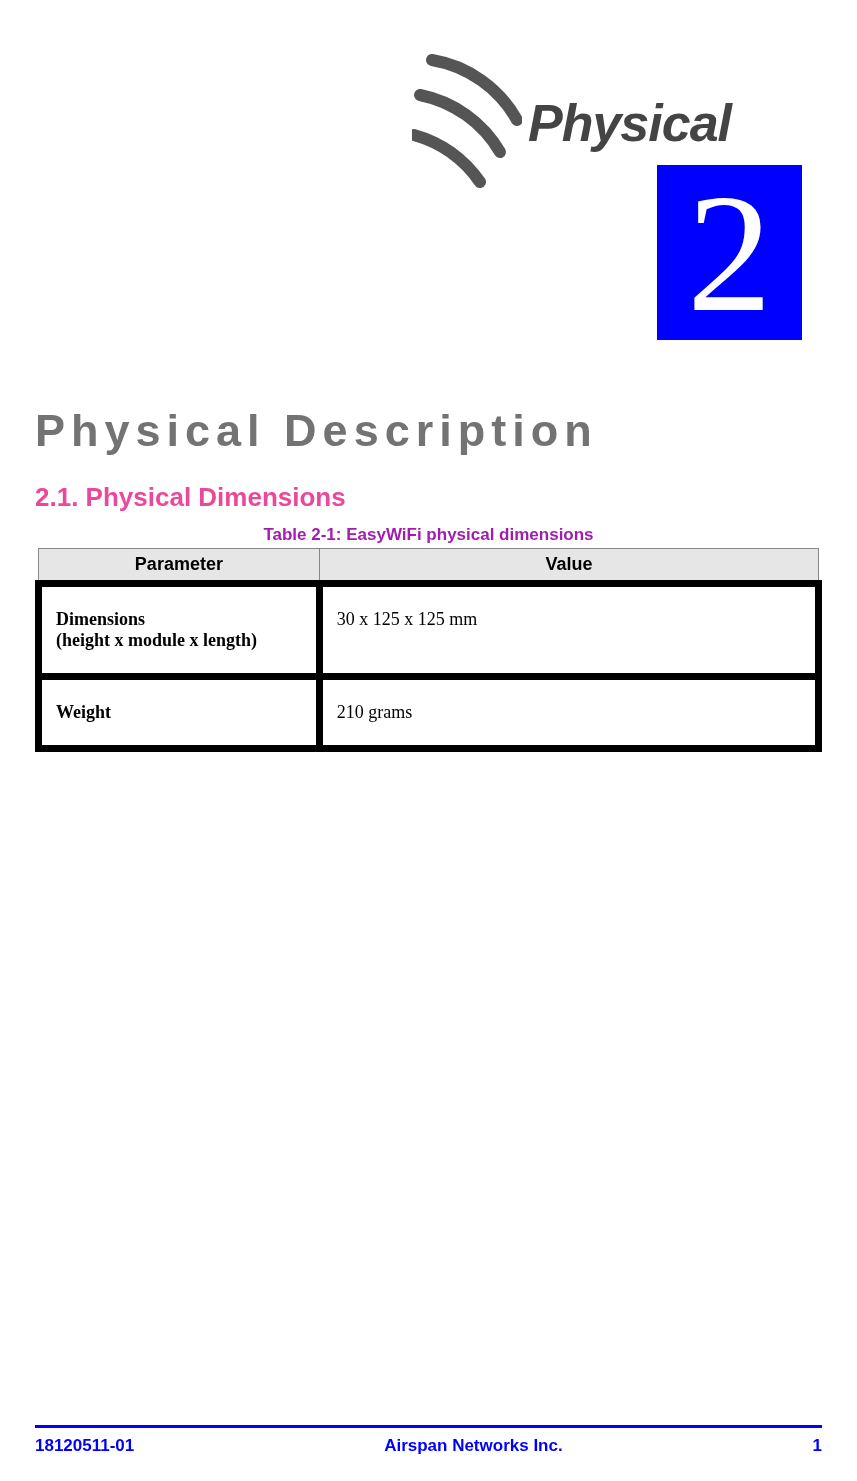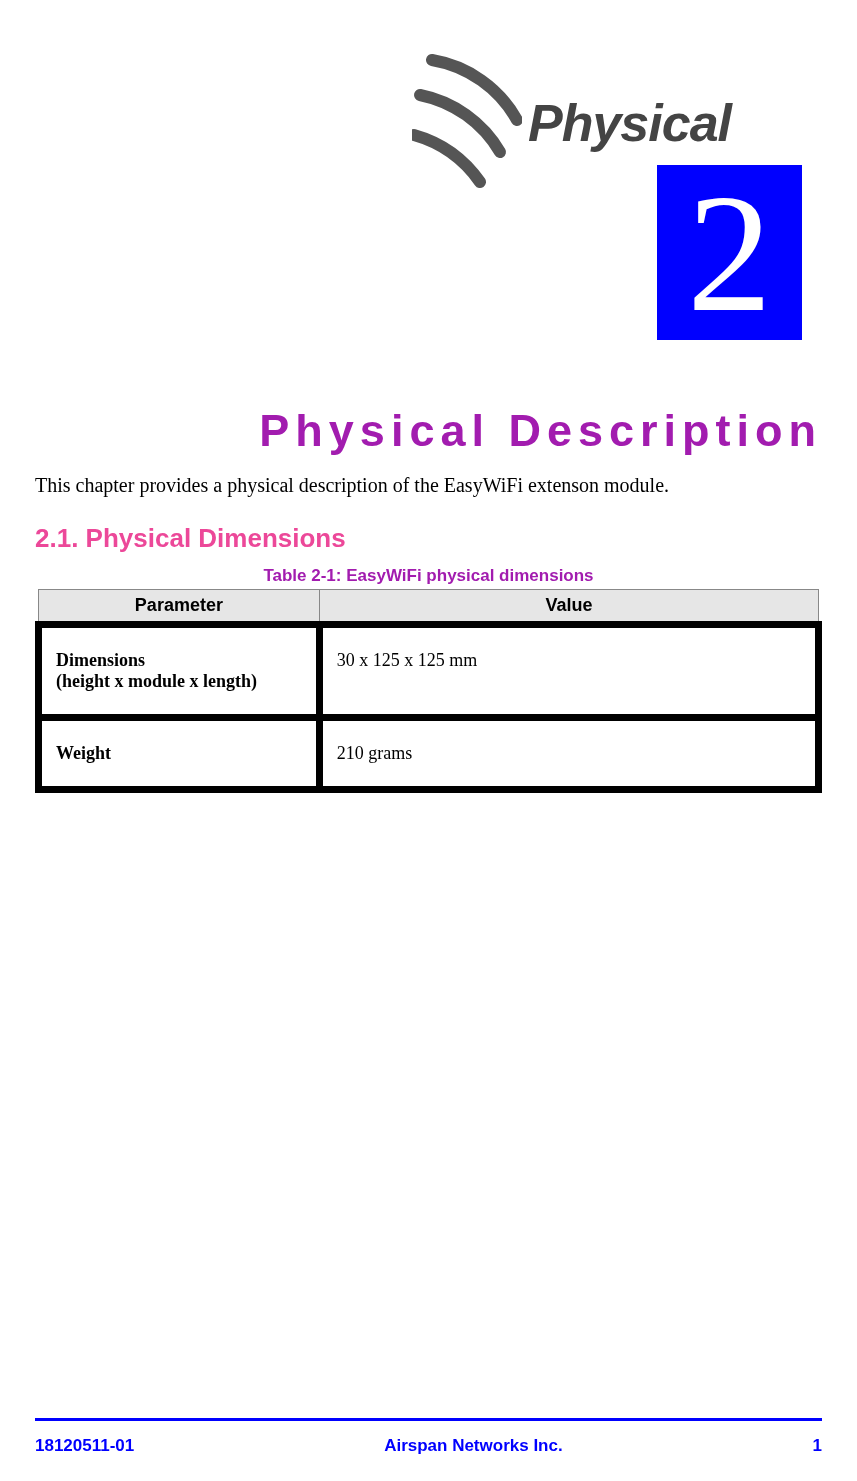--- a/index.html
+++ b/index.html
@@ -61,25 +61,24 @@
   }
   .chapter-number {
     font-family: "Times New Roman", serif;
     font-size: 170px;
     color: #ffffff;
     line-height: 1;
   }
   .chapter-title {
     font-family: Verdana, Arial, sans-serif;
     font-size: 45px;
-    color: #a21caf;
+    color: #737373;
     letter-spacing: 6px;
     margin-top: 45px;
     margin-bottom: 15px;
-    text-align: right;
   }
   .body-text {
     font-family: "Times New Roman", serif;
     font-size: 20px;
     color: #000;
     margin-top: 6px;
     line-height: 1.3;
   }
   .section-heading {
     font-family: Arial, Helvetica, sans-serif;
@@ -121,21 +120,21 @@
   table.param-table td.label {
     font-weight: bold;
     width: 36%;
   }
   .footer {
     position: absolute;
     bottom: 25px;
     left: 35px;
     right: 35px;
     border-top: 3px solid #0000ff;
-    padding-top: 15px;
+    padding-top: 8px;
     display: flex;
     justify-content: space-between;
     font-family: Arial, Helvetica, sans-serif;
     font-size: 17px;
     font-weight: bold;
     color: #0000ff;
   }
 </style>
 </head>
 <body>
@@ -161,21 +160,20 @@
         <div class="logo-text">Physical</div>
       </div>
     </div>
     <div class="chapter-box">
       <div class="chapter-number">2</div>
     </div>
   </div>
 
   <h1 class="chapter-title">Physical Description</h1>
 
-  <p class="body-text">This chapter provides a physical description of the EasyWiFi extenson module.</p>
 
   <h2 class="section-heading">2.1. Physical Dimensions</h2>
 
 
   <div class="table-caption">Table 2-1:  EasyWiFi physical dimensions</div>
 
   <table class="param-table">
     <thead>
       <tr>
         <th>Parameter</th>

